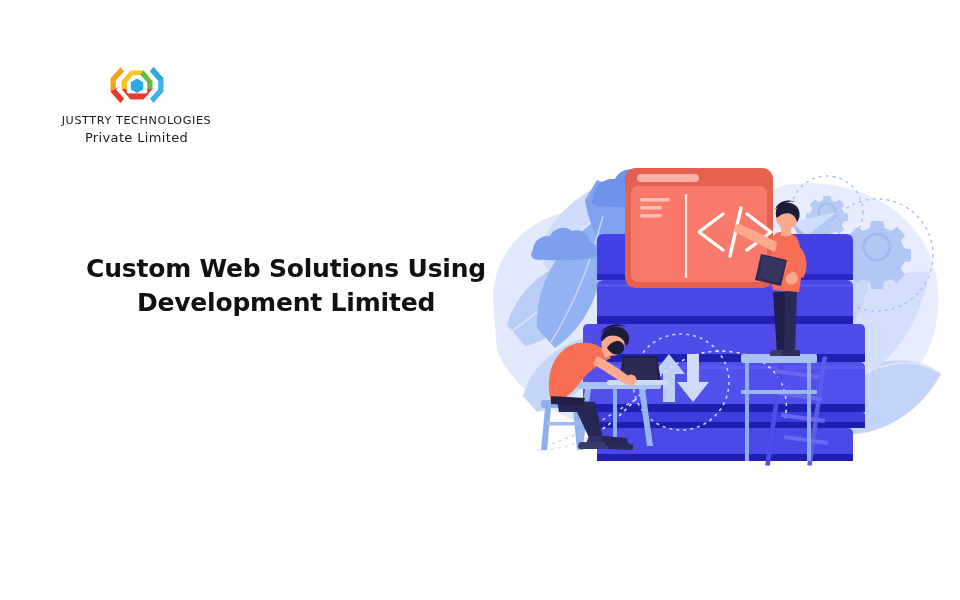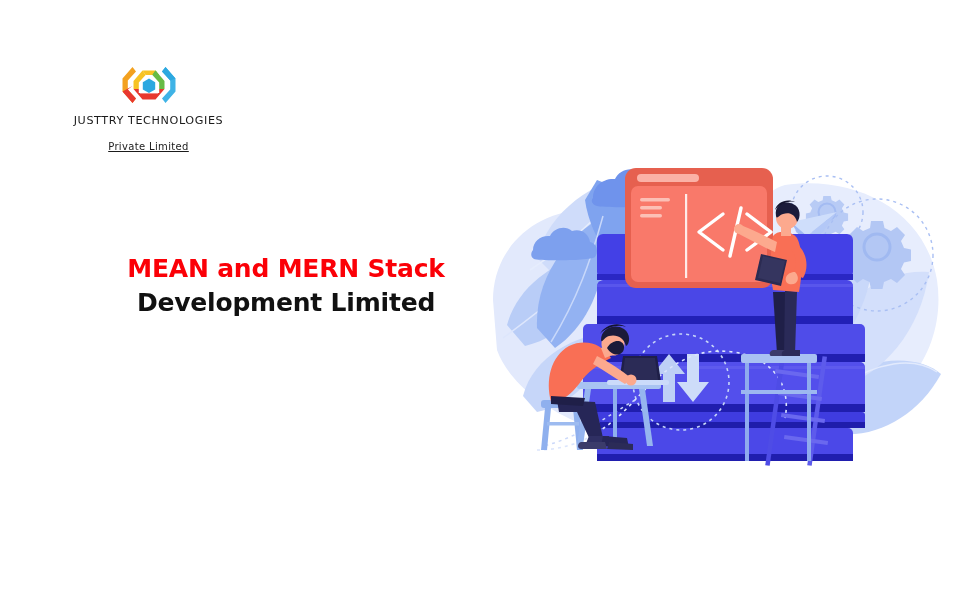--- a/index.html
+++ b/index.html
@@ -15,21 +15,21 @@
   .banner {
     position: relative;
     width: 960px;
     height: 600px;
     background: #ffffff;
   }
 
   
   .logo-block {
     position: absolute;
-    left: 76px;
+    left: 64px;
     top: 60px;
     width: 145px;
     display: flex;
     flex-direction: column;
     align-items: center;
   }
   .logo-mark {
     width: 62px;
     height: 50px;
     position: relative;
@@ -39,27 +39,26 @@
     font-family: "DejaVu Sans", sans-serif;
     font-size: 11.2px;
     letter-spacing: 0.6px;
     font-weight: 400;
     color: #1b1b1b;
     white-space: nowrap;
     line-height: 1.25;
   }
   .logo-subtext {
     font-family: "DejaVu Sans", sans-serif;
-    font-size: 10px;
+    font-size: 13px;
     letter-spacing: 0.35px;
     font-weight: 400;
     color: #1b1b1b;
     white-space: nowrap;
-    margin-top: 13px;
-    text-decoration: underline;
+    margin-top: 2px;
   }
 
   
   .headline {
     position: absolute;
     left: 60px;
     top: 252px;
     width: 452px;
     text-align: center;
   }
@@ -108,21 +107,21 @@
         <path d="M22.0 30.8 L40.0 30.8 L40.0 33.4 L22.0 33.4 Z" fill="#ffffff"></path>
 
         <path d="M31 18.6 L37.2 22.2 L37.2 29.4 L31 33 L24.8 29.4 L24.8 22.2 Z" fill="#2ca8e0"></path>
       </svg>
     </div>
     <div class="logo-wordmark">JUSTTRY TECHNOLOGIES</div>
     <div class="logo-subtext">Private Limited</div>
   </div>
 
   <div class="headline">
-    <div class="headline-line accent">MEAN and MERN Stack</div>
+    <div class="headline-line">Custom Web Solutions Using</div>
     <div class="headline-line">Development Limited</div>
   </div>
 
   <div class="illus">
     <svg viewBox="0 0 460 320" aria-hidden="true">
       <defs>
         <clipPath id="clipAll">
             <rect x="0" y="0" width="460" height="320"></rect>
           </clipPath>
       </defs>

